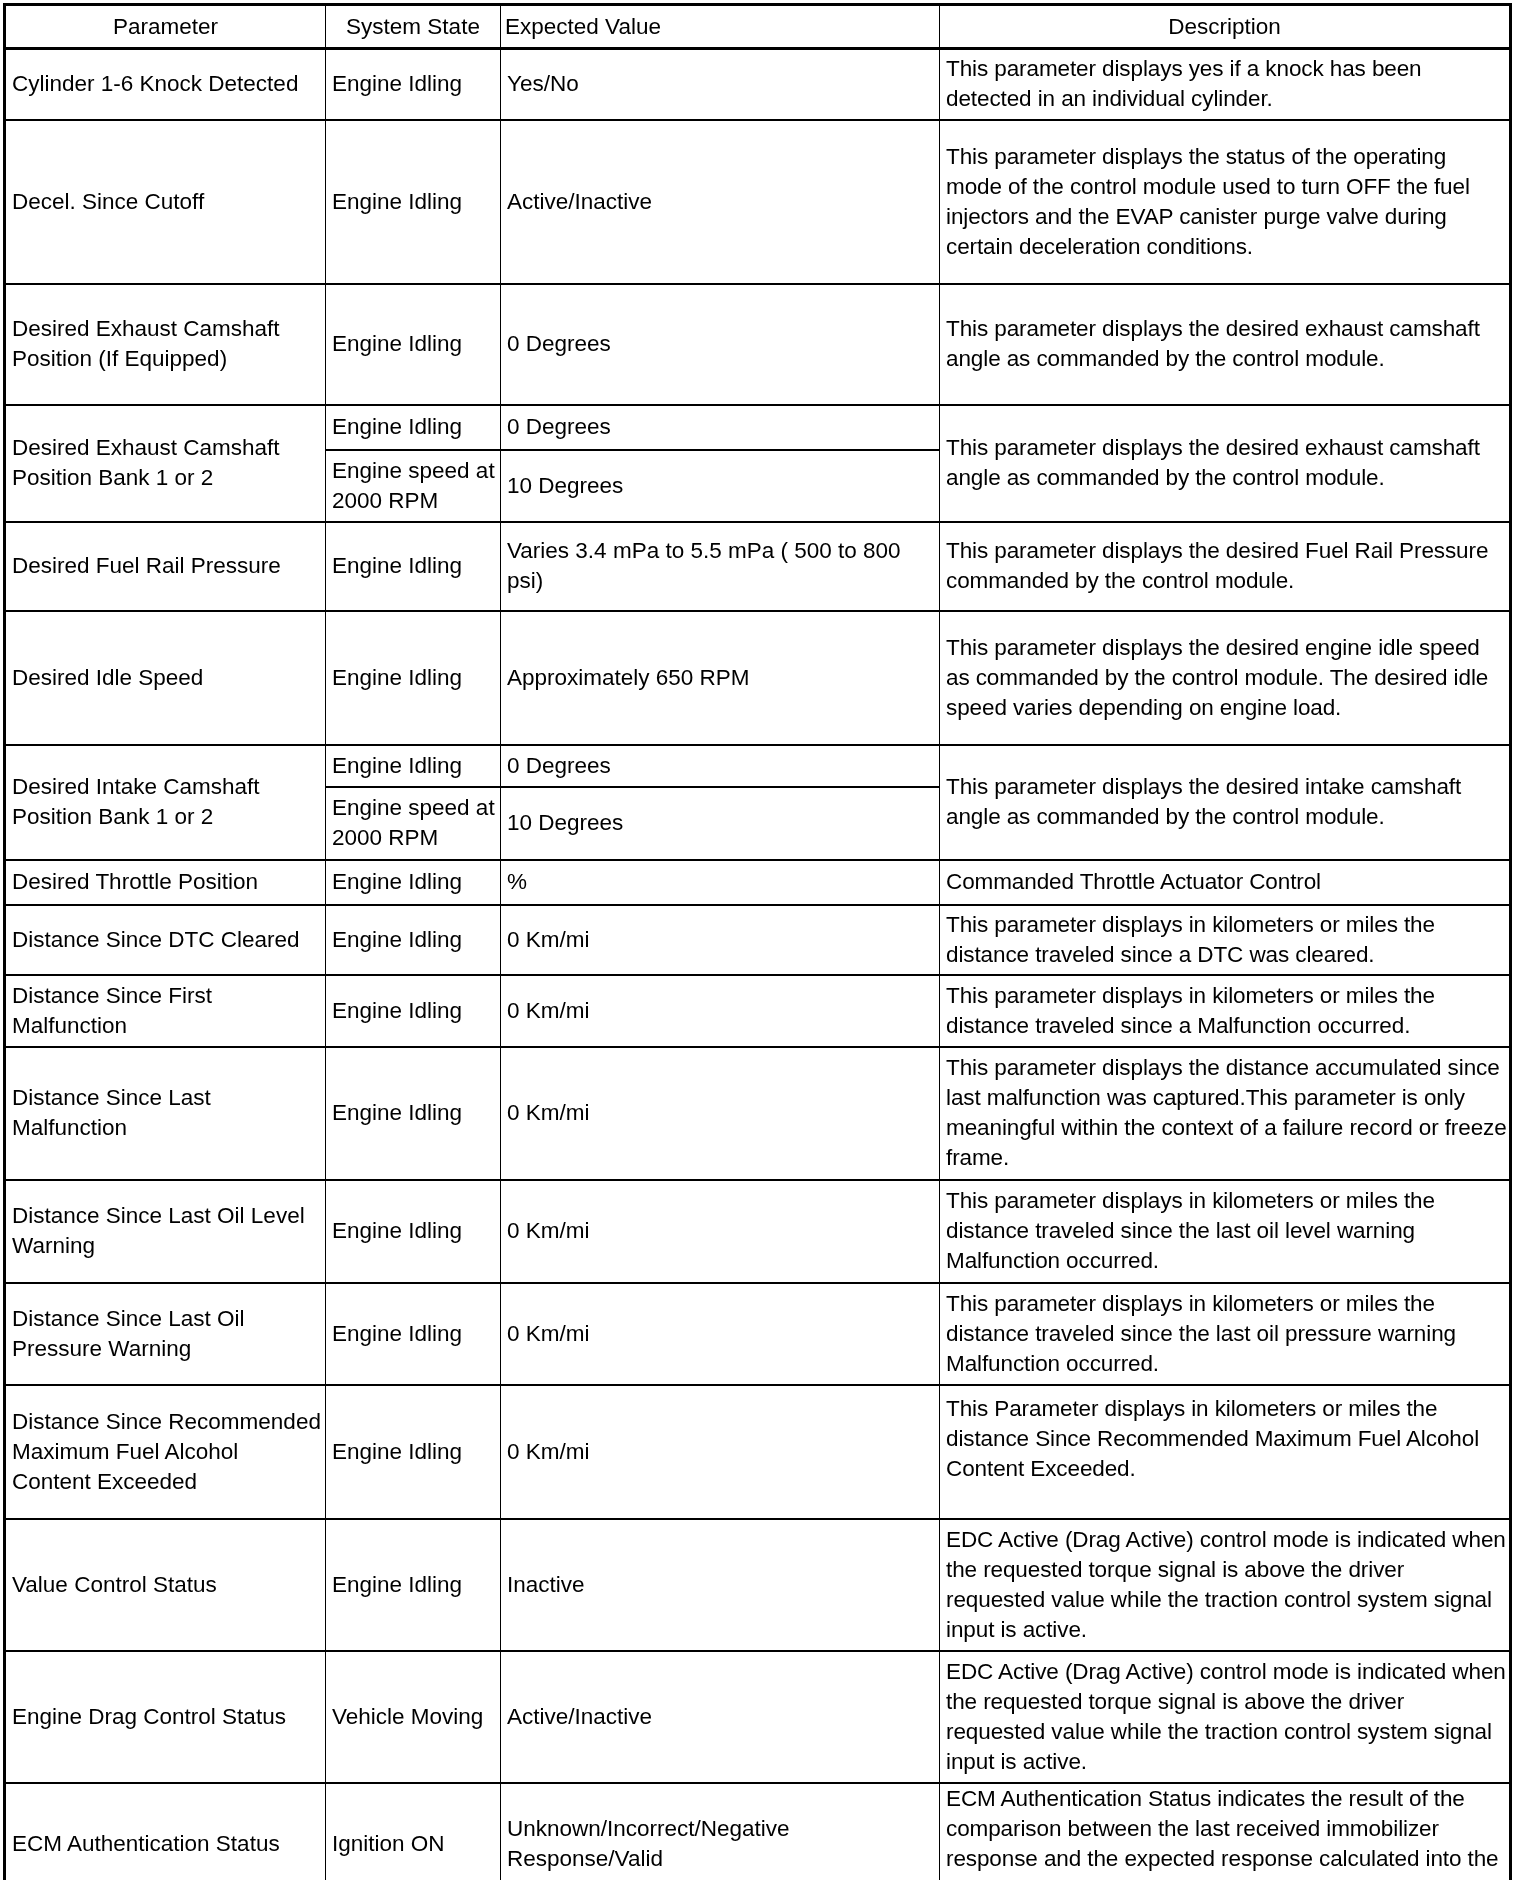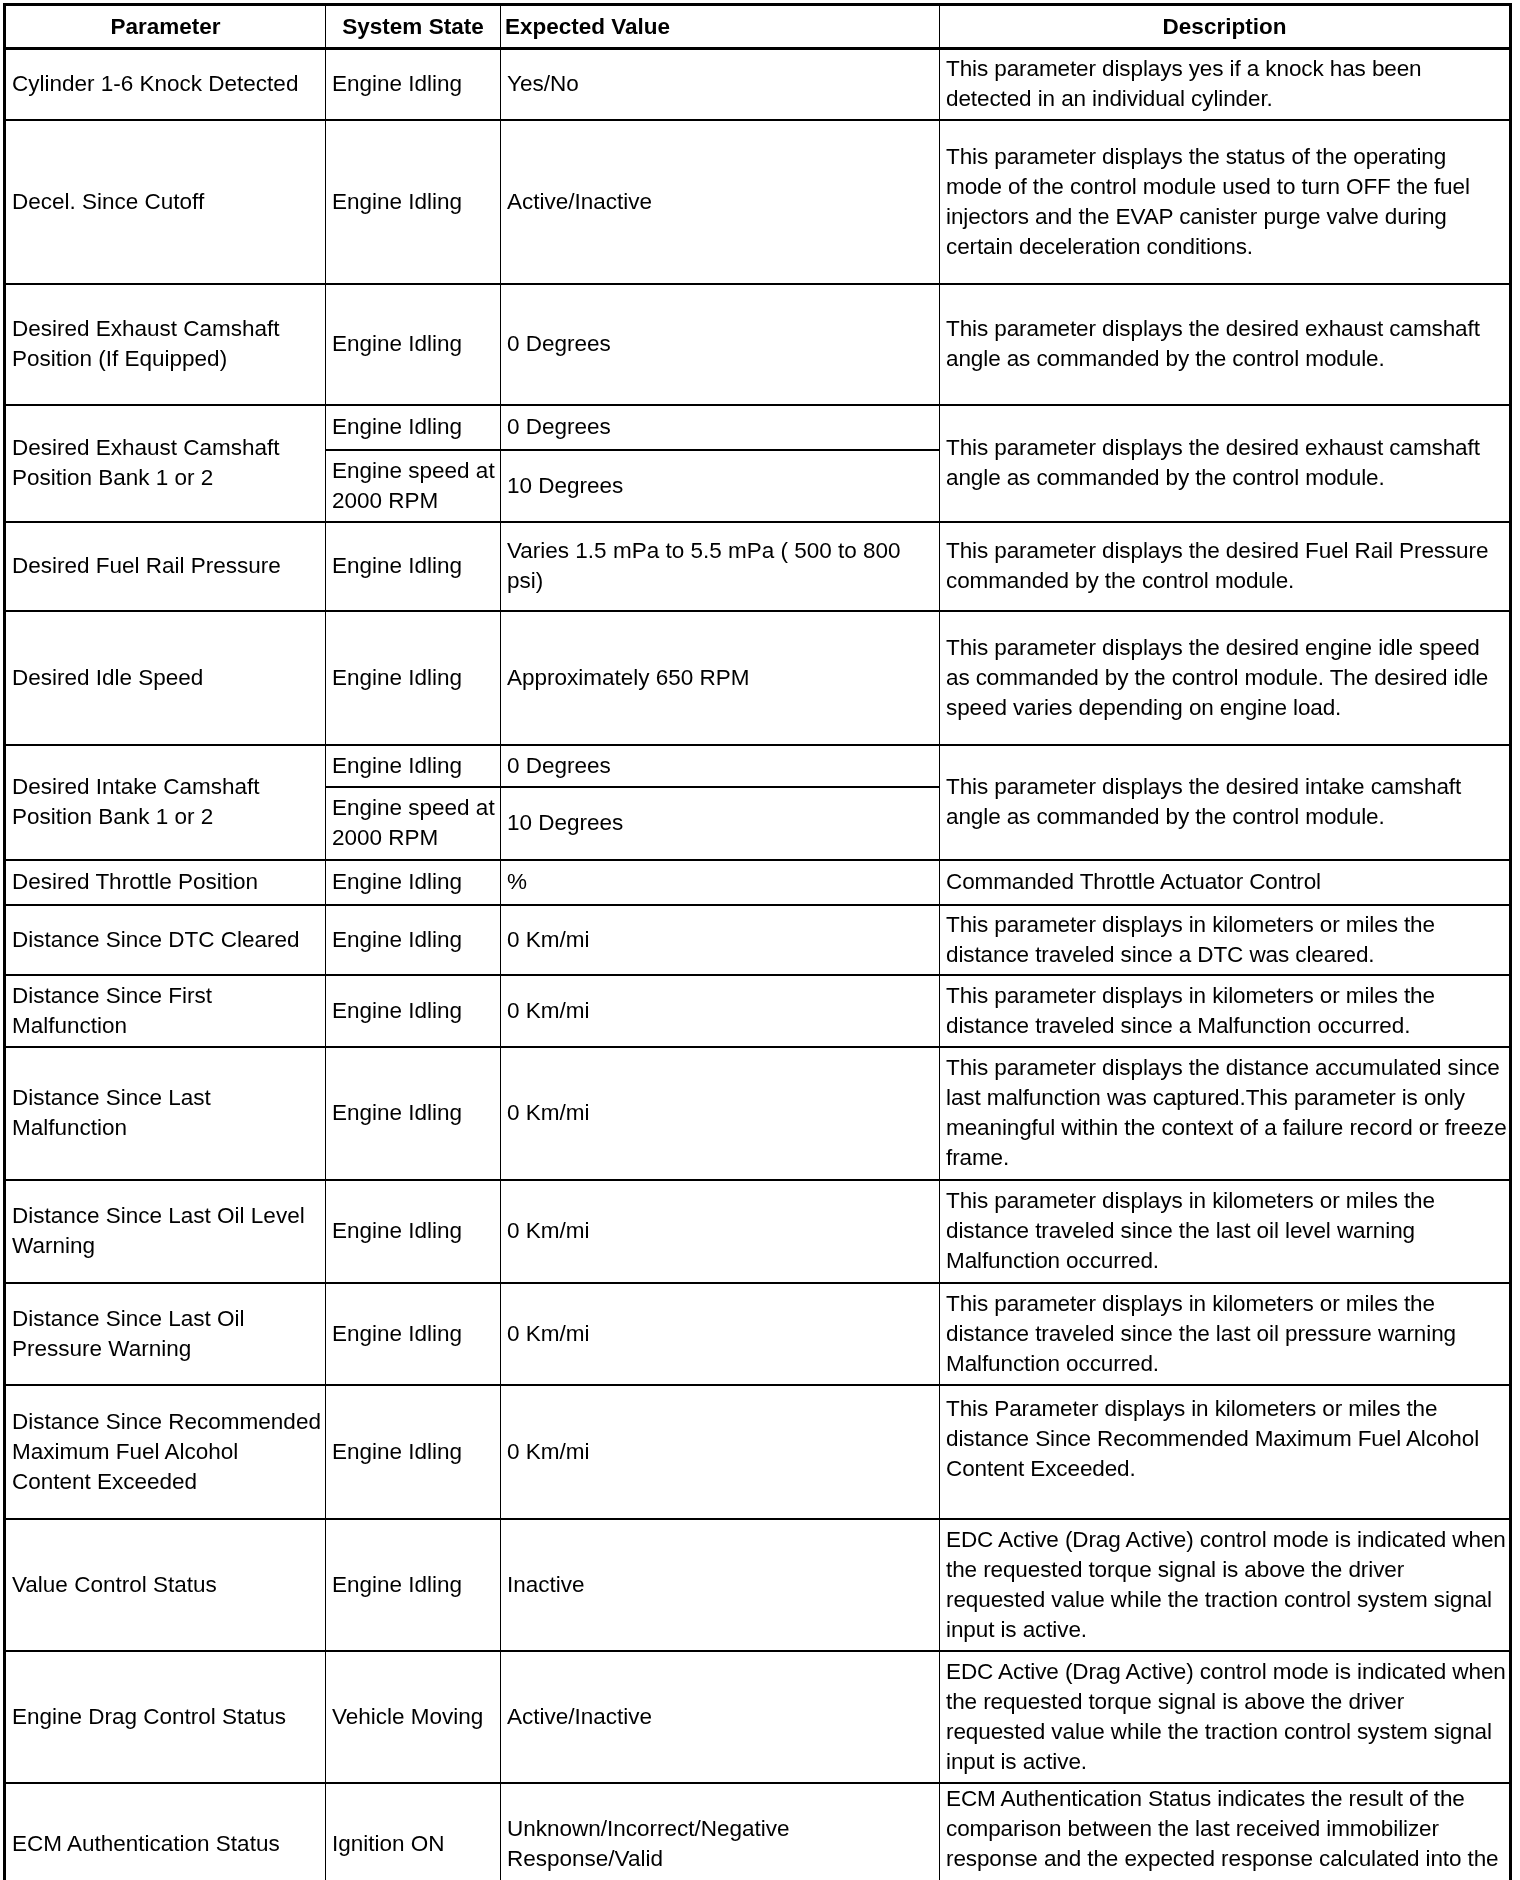--- a/index.html
+++ b/index.html
@@ -23,21 +23,21 @@
     border-right: 1.5px solid #000;
     border-top: 2.5px solid #000;
     border-bottom: 2.5px solid #000;
     padding: 0 4px 0 6px;
     vertical-align: middle;
     text-align: left;
     overflow: hidden;
     white-space: normal;
     word-wrap: break-word;
   }
-  th { font-weight: bold; text-align: center; height: 41px; border-bottom: 3px solid #000; padding: 0 4px; }
+  th { font-weight: normal; text-align: center; height: 41px; border-bottom: 3px solid #000; padding: 0 4px; }
   th.left { text-align: left; }
   td.sub-top { border-bottom: 2px solid #000; }
   td.desc { padding-right: 2px; letter-spacing: -0.1px; }
 </style>
 </head>
 <body>
 
 <table class="params">
   <colgroup>
     <col class="c1">
@@ -83,21 +83,21 @@
       <td rowspan="2" class="desc">This parameter displays the desired exhaust camshaft angle as commanded by the control module.</td>
     </tr>
     <tr style="height:72px">
       <td>Engine speed at 2000 RPM</td>
       <td>10 Degrees</td>
     </tr>
 
     <tr style="height:89px">
       <td>Desired Fuel Rail Pressure</td>
       <td>Engine Idling</td>
-      <td>Varies 1.5 mPa to 5.5 mPa ( 500 to 800 psi)</td>
+      <td>Varies 3.4 mPa to 5.5 mPa ( 500 to 800 psi)</td>
       <td class="desc">This parameter displays the desired Fuel Rail Pressure commanded by the control module.</td>
     </tr>
 
     <tr style="height:134px">
       <td>Desired Idle Speed</td>
       <td>Engine Idling</td>
       <td>Approximately 650 RPM</td>
       <td class="desc">This parameter displays the desired engine idle speed as commanded by the control module. The desired idle speed varies depending on engine load.</td>
     </tr>
 

